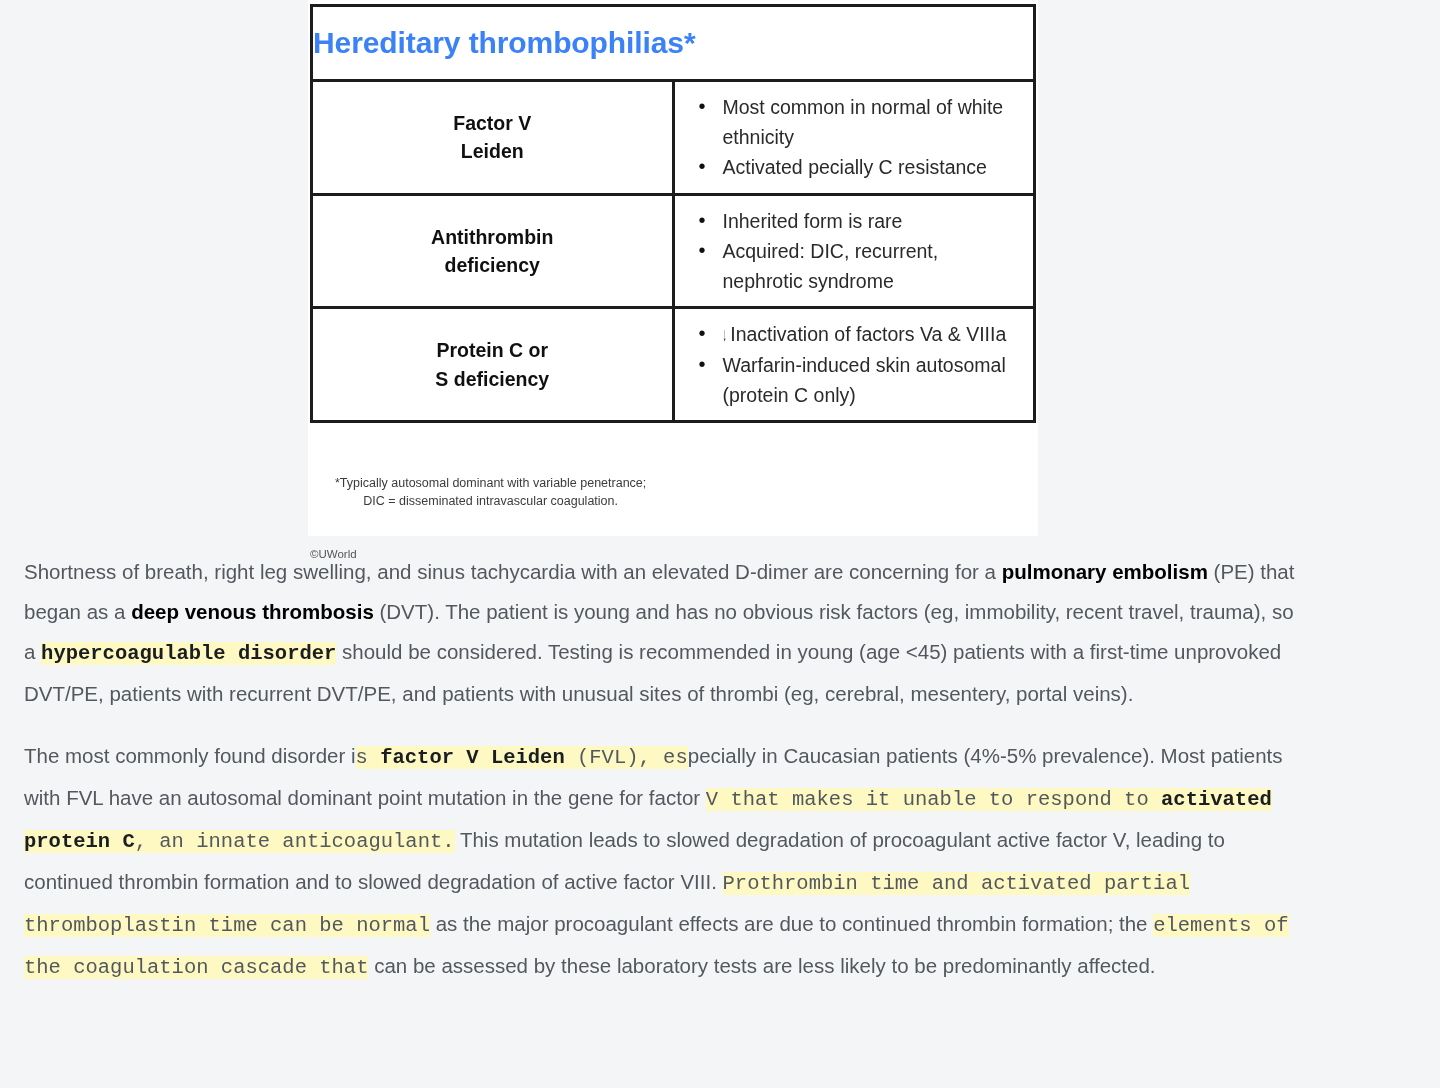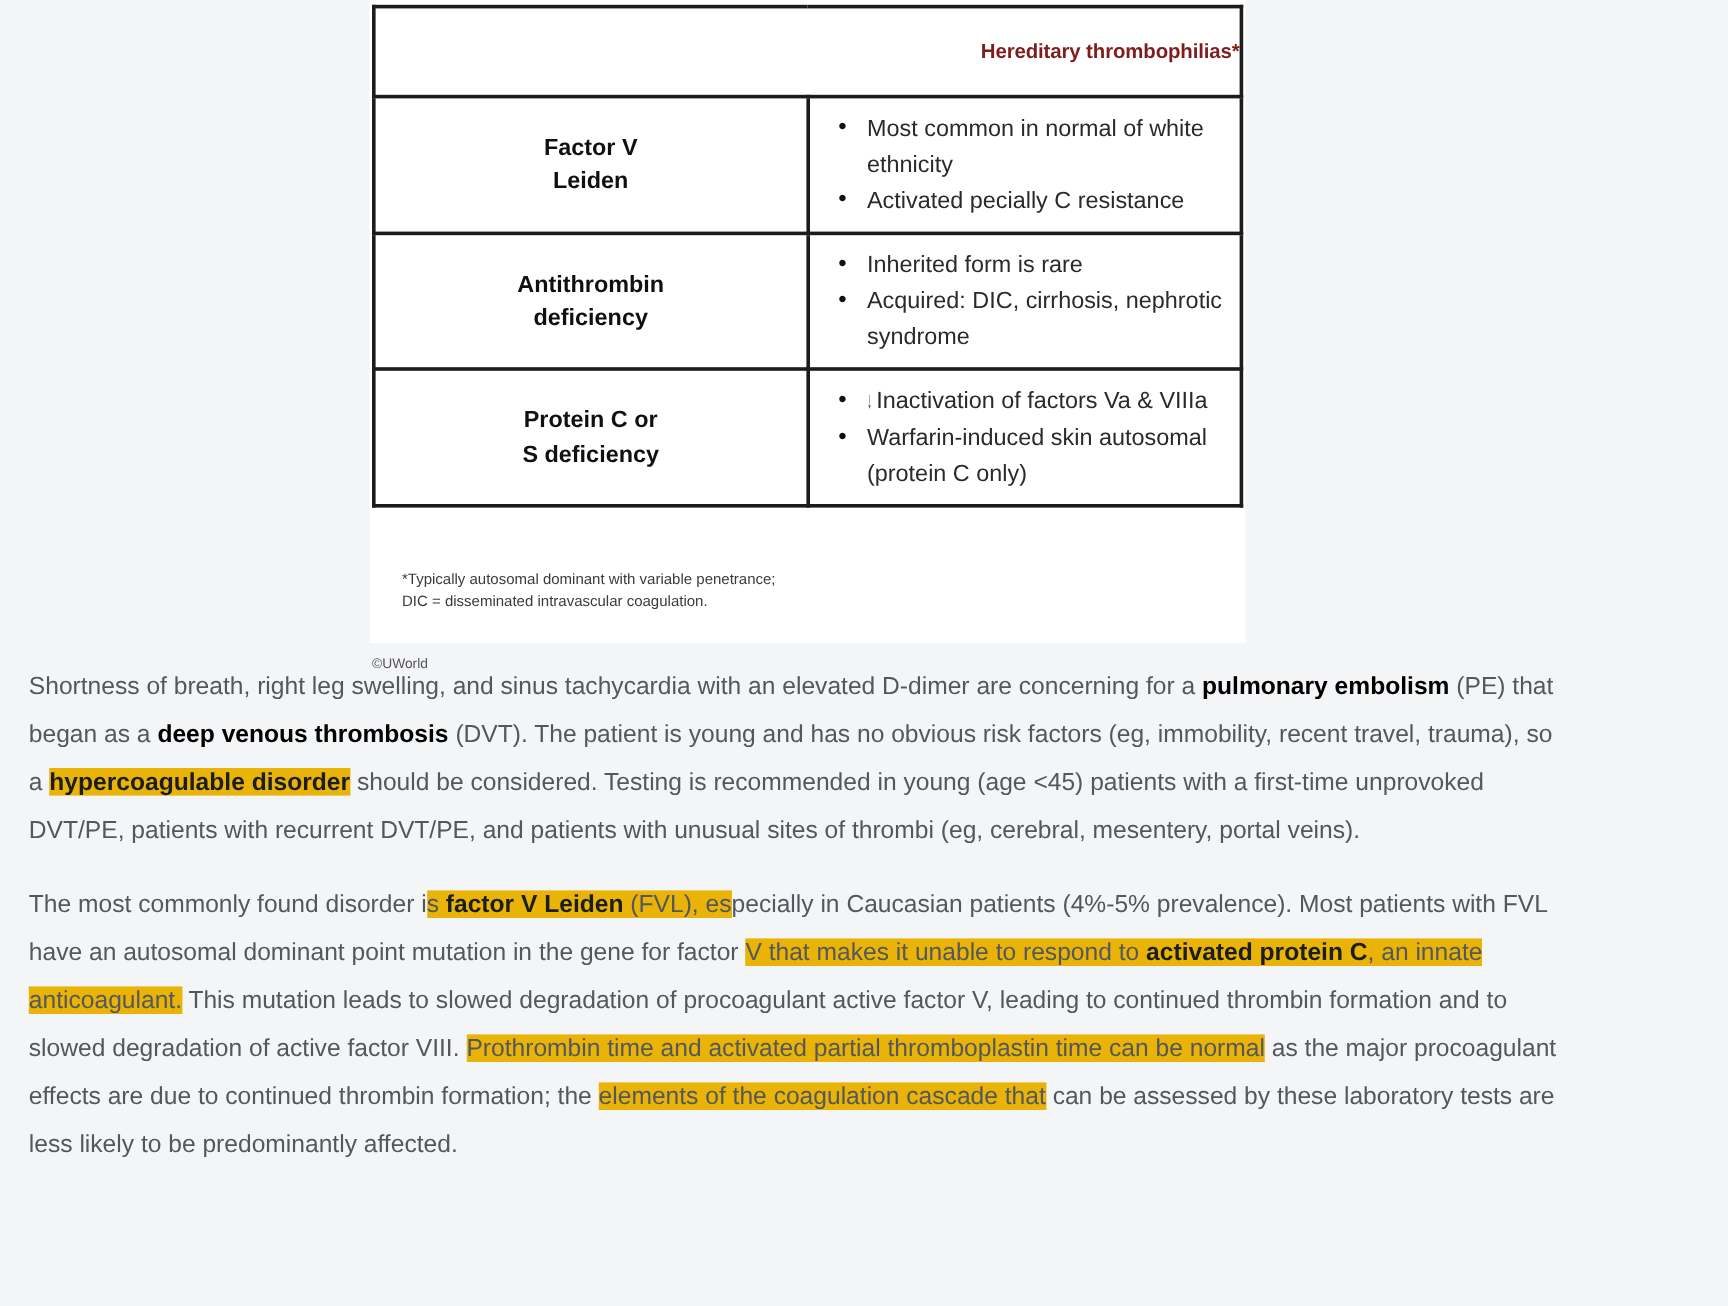--- a/index.html
+++ b/index.html
@@ -37,24 +37,24 @@
   }
   table.thromb td,
   table.thromb th {
     border: 3px solid #1c1c1c;
     background: #ffffff;
     vertical-align: middle;
     padding: 0;
   }
   table.thromb th.title-cell {
     height: 72px;
-    text-align: right;
-    font-size: 17px;
+    text-align: left;
+    font-size: 30px;
     font-weight: bold;
-    color: #7f1d1d;
+    color: #3b82f6;
     letter-spacing: -0.1px;
   }
   table.thromb td.name-cell {
     width: 184px;
     text-align: center;
     font-size: 19.5px;
     font-weight: bold;
     color: #101010;
     line-height: 1.45;
     padding: 1px 4px;
@@ -93,20 +93,21 @@
   }
 
   .figure-footnote {
     position: absolute;
     left: 27px;
     top: 474px;
     font-size: 12.5px;
     line-height: 1.45;
     color: #3b3b3b;
     white-space: pre-line;
+    text-align: center;
   }
   .figure-credit {
     position: absolute;
     left: 2px;
     top: 520px;
     font-size: 11.5px;
     color: #555;
     margin-top: 28px;
   }
 
@@ -120,24 +121,25 @@
   .prose p {
     margin: 0 0 22px 0;
     font-size: 20.5px;
     line-height: 40px;
     color: #53585e;
     text-align: left;
   }
   .prose p:last-child { margin-bottom: 0; }
   .prose b { color: #000000; font-weight: bold; }
   mark.hl {
-    background: #eab308;
+    background: #fef9c3;
     color: inherit;
     padding: 0;
     box-decoration-break: clone;
+    font-family: Liberation Mono, monospace;
     -webkit-box-decoration-break: clone;
   }
   mark.hl b { color: #1b1e21; }
 </style>
 </head>
 <body>
 
 <div class="figure-block">
 
   <table class="thromb">
@@ -155,21 +157,21 @@
         </ul>
       </td>
     </tr>
 
 
     <tr>
       <td class="name-cell">Antithrombin<br>deficiency</td>
       <td class="detail-cell">
         <ul class="bullets">
           <li>Inherited form is rare</li>
-          <li>Acquired: DIC, cirrhosis, nephrotic syndrome</li>
+          <li>Acquired: DIC, recurrent, nephrotic syndrome</li>
         </ul>
       </td>
     </tr>
 
     <tr>
       <td class="name-cell">Protein C or<br>S deficiency</td>
       <td class="detail-cell">
         <ul class="bullets">
           <li><span class="arrow-down">↓</span>Inactivation of factors Va &amp; VIIIa</li>
           <li>Warfarin-induced skin autosomal (protein C only)</li>

